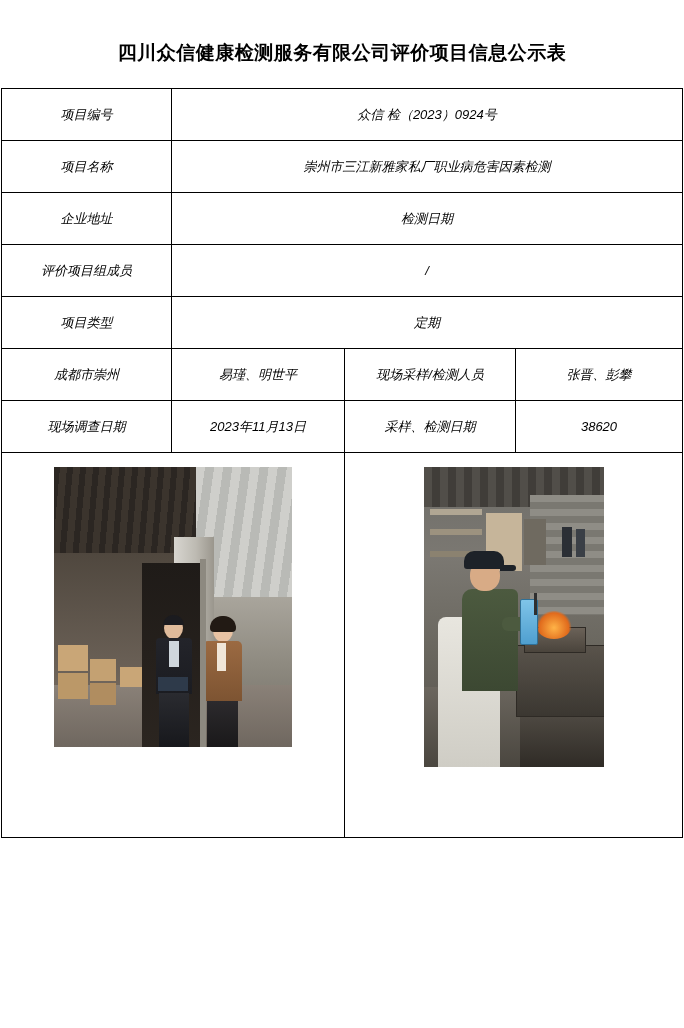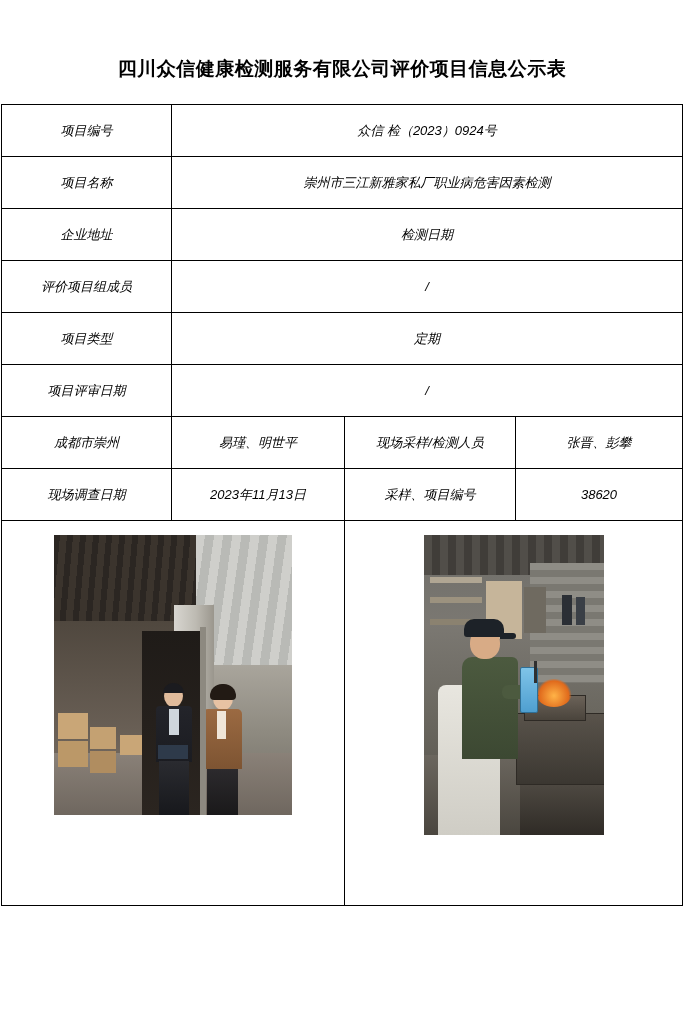--- a/index.html
+++ b/index.html
@@ -12,21 +12,20 @@
     height: 1028px;
     font-family: "Liberation Sans", "DejaVu Sans", sans-serif;
     color: #000000;
     overflow: hidden;
   }
   .page {
     width: 684px;
     height: 920px;
     position: relative;
     box-sizing: border-box;
-    margin-top: 16px;
   }
   .title {
     text-align: center;
     font-size: 19px;
     font-weight: bold;
     letter-spacing: 0.5px;
     padding: 40px 0 22px 0;
     color: #000;
   }
   table.info {
@@ -191,35 +190,31 @@
       <td class="value" colspan="3">检测日期</td>
     </tr>
     <tr>
       <td class="label">评价项目组成员</td>
       <td class="value" colspan="3">/</td>
     </tr>
     <tr>
       <td class="label">项目类型</td>
       <td class="value" colspan="3">定期</td>
     </tr>
-    <tr>
-      <td class="label">项目评审日期</td>
-      <td class="value" colspan="3">/</td>
-    </tr>
 
     <tr>
       <td class="label">成都市崇州</td>
       <td>易瑾、明世平</td>
       <td>现场采样/检测人员</td>
       <td>张晋、彭攀</td>
     </tr>
     <tr>
       <td class="label">现场调查日期</td>
       <td>2023年11月13日</td>
-      <td>采样、项目编号</td>
+      <td>采样、检测日期</td>
       <td>38620</td>
     </tr>
 
 
     <tr>
       <td colspan="2" class="photo-cell">
         <div class="photo-wrap">
           <div class="photo photo-left">
             <div class="pl-bg"></div>
             <div class="pl-deep"></div>

